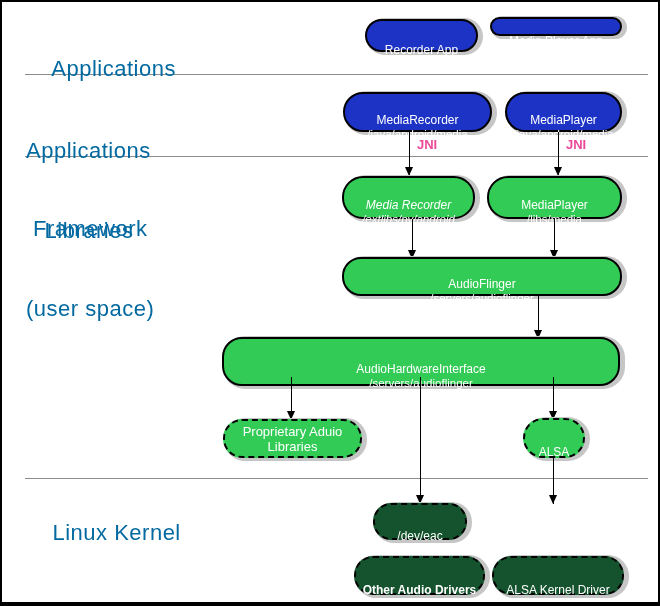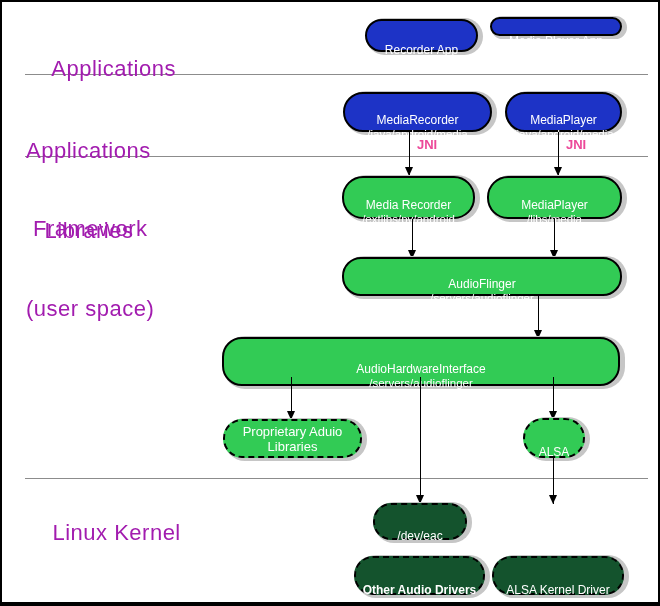--- a/index.html
+++ b/index.html
@@ -2,21 +2,21 @@
 <html><head>
 <meta charset="utf-8">
 <style>
   html,body { margin:0; padding:0; background:#fff; }
   #frame {
     position:relative; width:660px; height:606px; box-sizing:border-box;
     border:2px solid #000; border-bottom-width:4px; background:#fff;
     font-family:"Liberation Sans", sans-serif; overflow:hidden;
   }
   .layer-label {
-    position:absolute; color:#a21caf; font-size:22px; line-height:26px;
+    position:absolute; color:#0369a1; font-size:22px; line-height:26px;
     letter-spacing:0.5px; white-space:pre;
   }
   .sep { position:absolute; left:23px; width:623px; height:1px; background:#8c8c8c; }
   .node {
     position:absolute; box-sizing:border-box; display:flex; flex-direction:column;
     justify-content:center; align-items:center; text-align:center; color:#fff;
     border:2px solid #000; box-shadow:3px 1px 0 2px #c6c6c6;
   }
   .node .t  { font-size:12px; line-height:16px; white-space:nowrap;margin-top:28px; }
   .node .t2 { font-size:13px; line-height:15px; white-space:nowrap; }
@@ -75,21 +75,21 @@
 
   <div class="arrow" style="left:407px; top:130px; height:44px;">
       <div class="head"></div>
     </div>
   <div class="arrow" style="left:556px; top:130px; height:44px;">
       <div class="head"></div>
     </div>
   <div class="jni" style="left:415px; top:135px;">JNI</div>
   <div class="jni" style="left:564px; top:135px;">JNI</div>
 
-  <div class="node green" style="left:340px; top:174px; width:133px; height:43px; border-radius:21px;">
+  <div class="node green" style="left:340px; top:174px; width:133px; height:43px; border-radius:21px;font-style:italic;">
     <div class="t">Media Recorder</div>
     <div class="p">/extlibs/pv/android</div>
   </div>
   <div class="node green" style="left:485px; top:174px; width:135px; height:43px; border-radius:21px;">
     <div class="t">MediaPlayer</div>
     <div class="p">/libs/media</div>
   </div>
 
   <div class="arrow" style="left:410px; top:217px; height:40px;">
       <div class="head"></div>

